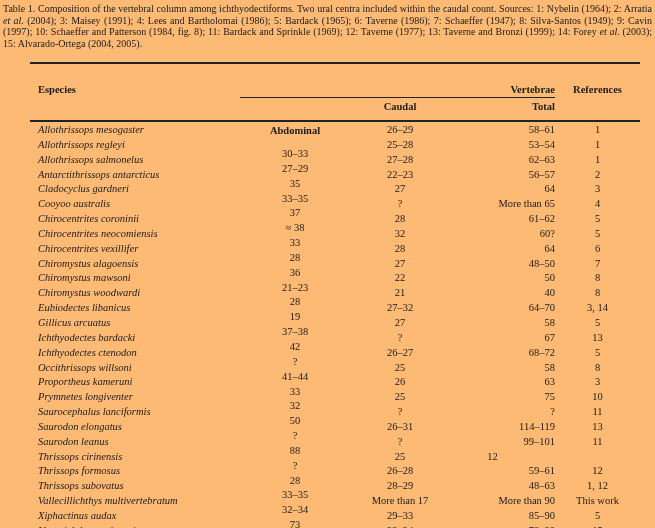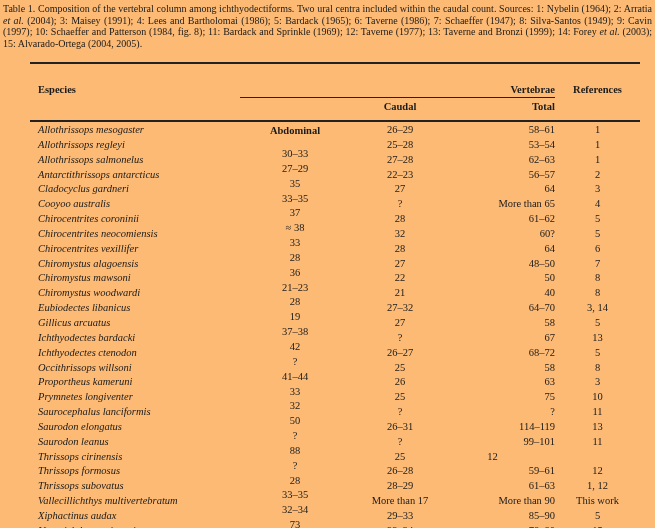--- a/index.html
+++ b/index.html
@@ -244,21 +244,21 @@
           <div class="cell c-sp sp">Thrissops formosus</div>
           <div class="cell c-ab">33–35</div>
           <div class="cell c-ca">26–28</div>
           <div class="cell c-to">59–61</div>
           <div class="cell c-re">12</div>
         </div>
         <div class="trow">
           <div class="cell c-sp sp">Thrissops subovatus</div>
           <div class="cell c-ab">32–34</div>
           <div class="cell c-ca">28–29</div>
-          <div class="cell c-to">61–63</div>
+          <div class="cell c-to">48–63</div>
           <div class="cell c-re">1, 12</div>
         </div>
         <div class="trow">
           <div class="cell c-sp sp">Vallecillichthys multivertebratum</div>
           <div class="cell c-ab">73</div>
           <div class="cell c-ca">More than 17</div>
           <div class="cell c-to">More than 90</div>
           <div class="cell c-re">This work</div>
         </div>
         <div class="trow">

